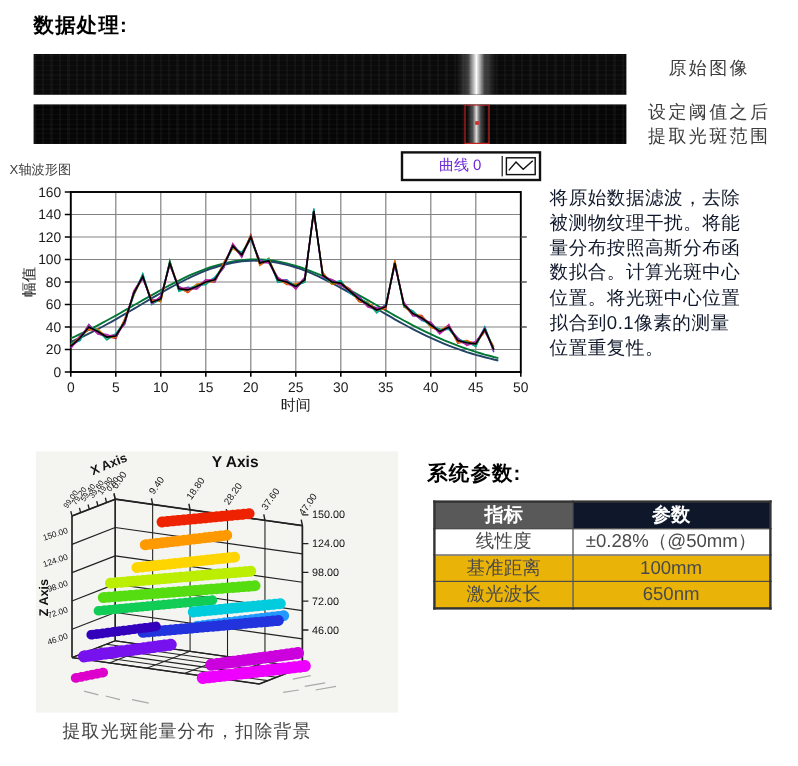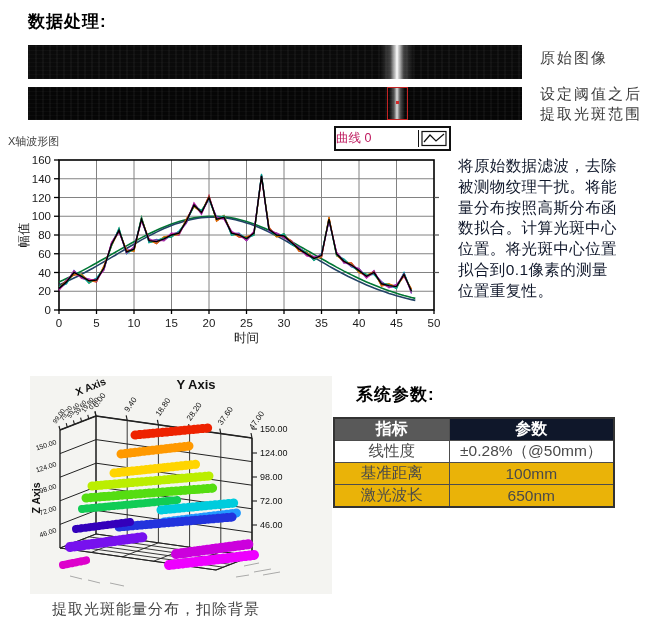--- a/index.html
+++ b/index.html
@@ -14,34 +14,34 @@
   #strip-threshold{top:87px;height:33px;background-color:#060606;}
   .beam1{position:absolute;left:352px;top:0;width:34px;height:100%;
          background:linear-gradient(90deg,rgba(255,255,255,0) 0%,rgba(190,190,190,.30) 30%,
          rgba(245,245,245,.9) 47%,#ffffff 50%,rgba(245,245,245,.9) 53%,rgba(190,190,190,.30) 70%,rgba(255,255,255,0) 100%);}
   .beam2{position:absolute;left:361px;top:0;width:16px;height:100%;
          background:linear-gradient(90deg,rgba(255,255,255,0) 0%,rgba(160,160,160,.45) 30%,
          #dddddd 50%,rgba(160,160,160,.45) 70%,rgba(255,255,255,0) 100%);}
   .roi{position:absolute;left:359px;top:0;width:19px;height:31px;border:1px solid #c32222;}
   .roi-dot{position:absolute;left:8px;top:13px;width:3px;height:3px;background:#d42a2a;}
   .strip-label{left:540px;font-size:15px;color:#3d3d3d;line-height:20px;white-space:pre-line;letter-spacing:2px;}
-  #label-original{top:48px;}
+  #label-original{top:48px;margin-left:17px;}
   #label-threshold{top:84px;}
   #waveform-panel-label{left:8px;top:134px;font-size:11px;color:#3f3f3f;}
   #legend{left:334px;top:126px;width:113px;height:21px;border:2px solid #111;background:#fff;
           display:flex;align-items:center;}
-  #legend-label{font-size:12.5px;color:#be185d;flex:1;}
+  #legend-label{font-size:12.5px;color:#6d28d9;margin-left:13px;flex:1;text-align:center;}
   #legend-icon{width:30px;height:17px;border-left:1.5px solid #111;display:block;}
   #waveform-svg{left:0;top:152px;}
   #description{left:458px;top:156px;width:190px;font-size:15.5px;line-height:20.8px;
                color:#0f172a;white-space:pre-line;letter-spacing:.4px;}
   #plot3d-svg{left:30px;top:376px;}
   #plot3d-caption{left:52px;top:600px;font-size:15px;color:#454545;letter-spacing:1px;}
   #params-title{left:356px;top:383px;font-size:17px;font-weight:bold;color:#000;letter-spacing:1px;}
-  #params-table{left:333px;top:417px;border-collapse:collapse;table-layout:fixed;width:280px;
+  #params-table{left:361px;top:417px;border-collapse:collapse;table-layout:fixed;width:280px;
                 font-size:15.5px;color:#4a4a4a;border-radius:18px;}
   #params-table th,#params-table td{border:1px solid #4d4d4d;text-align:center;height:21px;padding:0;}
   #params-table{border:2px solid #333;}
   #params-table th{color:#fff;font-weight:bold;font-size:16px;}
   #params-table tr.alt td{background:#eab308;}
   #params-table col.c1{width:115px;} #params-table col.c2{width:165px;}
 </style>
 </head>
 <body>
 

